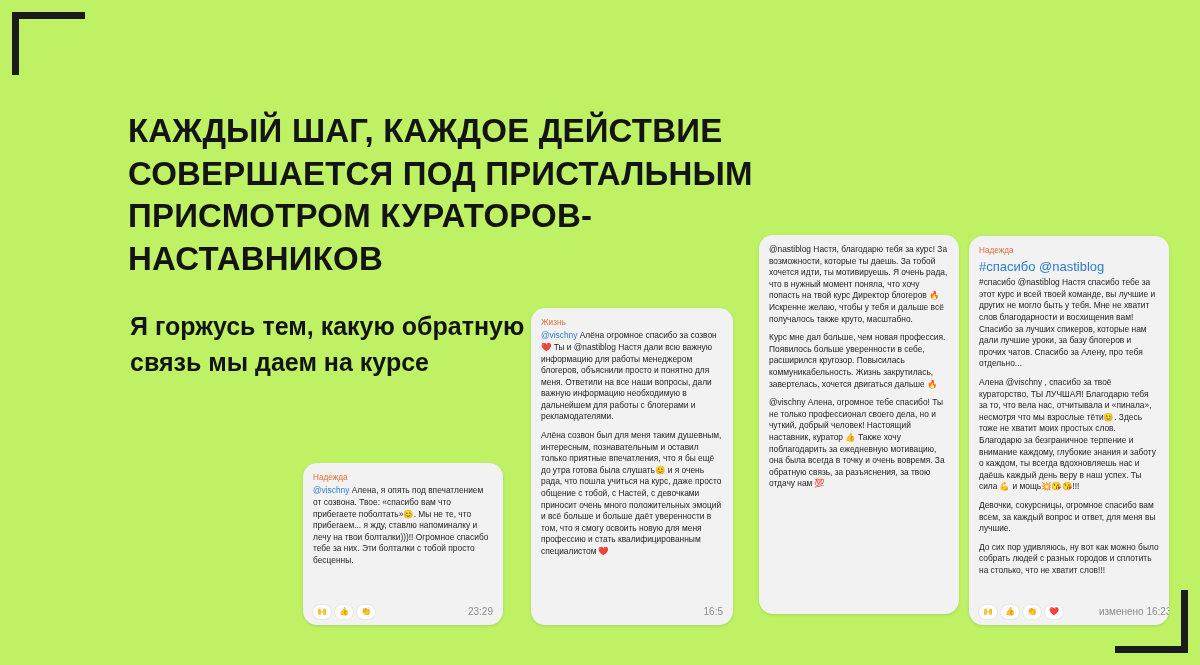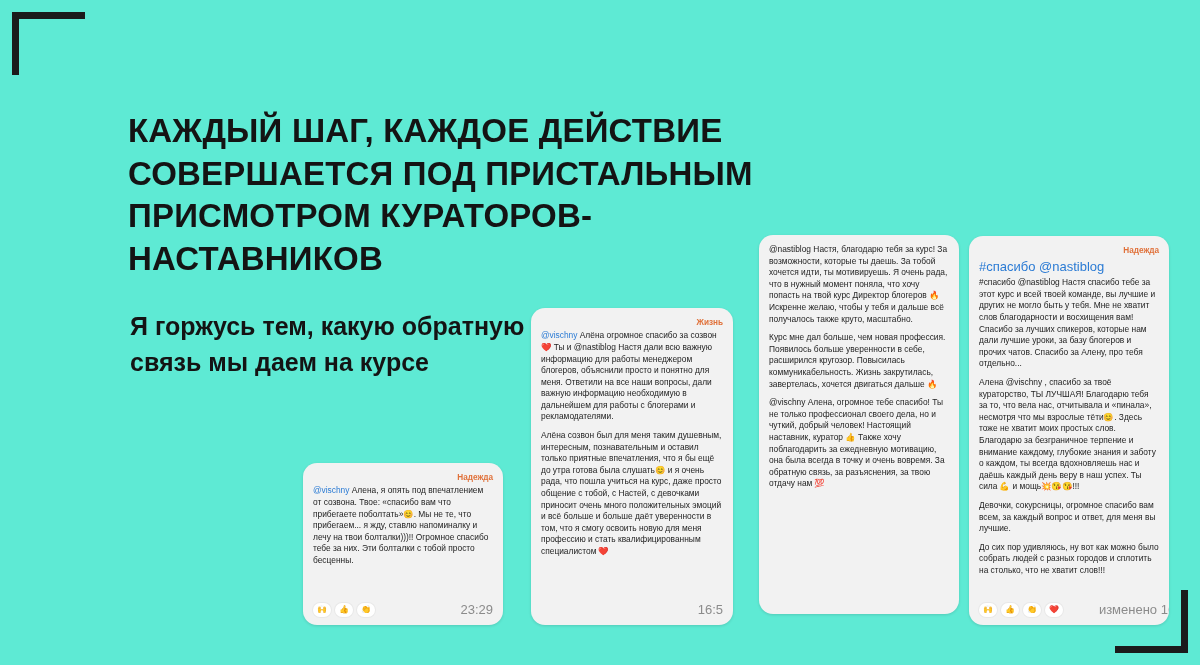--- a/index.html
+++ b/index.html
@@ -10,21 +10,21 @@
     width: 1200px;
     height: 665px;
     background: #ffffff;
     font-family: "Liberation Sans", sans-serif;
     position: relative;
     overflow: hidden;
   }
   .slide {
     position: absolute;
     inset: 0;
-    background: #5eead4;
+    background: #bef264;
   }
   
   .corner-tl {
     position: absolute;
     left: 12px;
     top: 12px;
     width: 66px;
     height: 56px;
     border-left: 7px solid #1b1b1b;
     border-top: 7px solid #1b1b1b;
@@ -71,23 +71,22 @@
     padding: 9px 10px 20px 10px;
     box-sizing: border-box;
     font-size: 8.4px;
     line-height: 1.38;
     color: #1d1d1d;
     overflow: hidden;
   }
   .card .sender {
     color: #e0713a;
     font-size: 8.2px;
-    font-weight: bold;
+    font-weight: normal;
     margin-bottom: 2px;
-    text-align: right;
   }
   .card .hashtag {
     color: #2b7bd4;
     font-size: 13px;
     margin-bottom: 1px;
   }
   .mention { color: #2b7bd4; }
   .para { margin: 0 0 7px 0; }
   .para:last-of-type { margin-bottom: 0; }
   .card-footer {
@@ -107,21 +106,21 @@
     background: #ffffff;
     border-radius: 9px;
     padding: 1px 4px;
     font-size: 8px;
     line-height: 12px;
     color: #333;
     box-shadow: 0 0 0 1px rgba(0,0,0,0.04);
     white-space: nowrap;
   }
   .time {
-    font-size: 13px;
+    font-size: 10px;
     color: #8b8b8b;
     white-space: nowrap;
     margin-left: 36px;
   }
 
   
   #card-nadezhda-1 { left: 303px; top: 463px; width: 200px; height: 162px; }
   #card-zhanara   { left: 531px; top: 308px; width: 202px; height: 317px; }
   #card-nastiblog { left: 759px; top: 235px; width: 200px; height: 379px; }
   #card-nadezhda-2 { left: 969px; top: 236px; width: 200px; height: 389px; }

